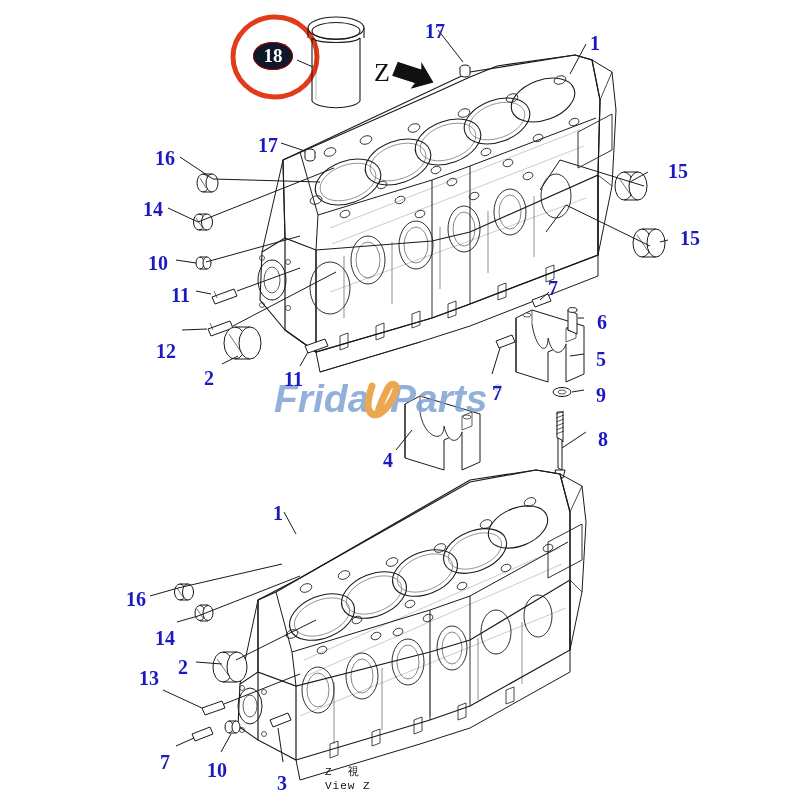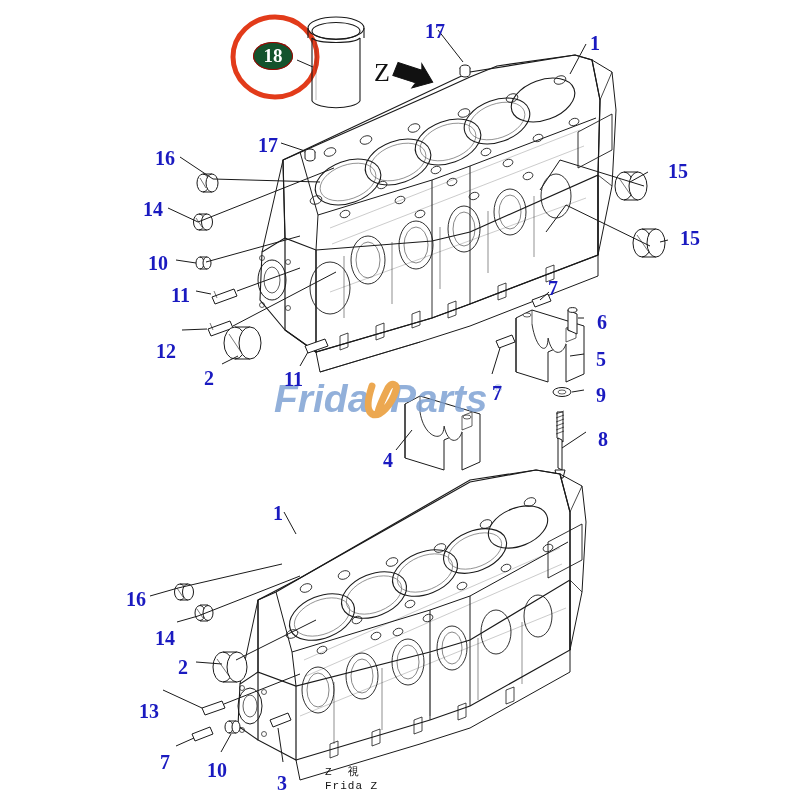--- a/index.html
+++ b/index.html
@@ -1,20 +1,20 @@
 <!DOCTYPE html>
 <html><head>
 <meta charset="utf-8">
 <style>
   html,body{margin:0;padding:0;background:#ffffff;}
   body{width:800px;height:800px;overflow:hidden;font-family:"Liberation Serif",serif;}
   #stage{position:relative;width:800px;height:800px;background:#ffffff;}
   #art{position:absolute;left:0;top:0;width:800px;height:800px;}
   .lbl{position:absolute;color:#1a1ac0;font-family:"Liberation Serif",serif;font-weight:bold;font-size:20px;line-height:20px;letter-spacing:0px;white-space:nowrap;}
-  .badge{position:absolute;width:40px;height:28px;border-radius:50%;background:#14532d;color:#fff;font-family:"Liberation Serif",serif;font-weight:bold;font-size:19px;display:flex;align-items:center;justify-content:center;box-shadow:0 0 0 1px #a00 inset;}
+  .badge{position:absolute;width:40px;height:28px;border-radius:50%;background:#0f172a;color:#fff;font-family:"Liberation Serif",serif;font-weight:bold;font-size:19px;display:flex;align-items:center;justify-content:center;box-shadow:0 0 0 1px #a00 inset;}
   .viewtxt{position:absolute;color:#111;font-family:"Liberation Mono",monospace;font-size:11px;line-height:14px;letter-spacing:1px;white-space:pre;}
 </style>
 </head>
 <body>
 
 <div id="stage">
 
   <svg id="art" viewBox="0 0 800 800" xmlns="http://www.w3.org/2000/svg">
     <defs>
       <g id="bolt-small">
@@ -492,23 +492,23 @@
   <div class="lbl" style="left:597px;top:312px;">6</div>
   <div class="lbl" style="left:596px;top:349px;">5</div>
   <div class="lbl" style="left:596px;top:385px;">9</div>
   <div class="lbl" style="left:598px;top:429px;">8</div>
   <div class="lbl" style="left:492px;top:383px;">7</div>
   <div class="lbl" style="left:383px;top:450px;">4</div>
   <div class="lbl" style="left:273px;top:503px;">1</div>
   <div class="lbl" style="left:126px;top:589px;">16</div>
   <div class="lbl" style="left:155px;top:628px;">14</div>
   <div class="lbl" style="left:178px;top:657px;">2</div>
-  <div class="lbl" style="left:139px;top:701px;">13</div>
+  <div class="lbl" style="left:139px;top:668px;">13</div>
   <div class="lbl" style="left:160px;top:752px;">7</div>
   <div class="lbl" style="left:207px;top:760px;">10</div>
   <div class="lbl" style="left:277px;top:773px;">3</div>
 
   <div style="position:absolute;left:374px;top:58px;color:#111;font-family:'Liberation Serif',serif;font-size:26px;font-weight:normal;">Z</div>
 
   <div class="viewtxt" style="left:325px;top:765px;">Z  視</div>
-  <div class="viewtxt" style="left:325px;top:779px;">Frida Z</div>
+  <div class="viewtxt" style="left:325px;top:779px;">View Z</div>
 
 </div>
 
 </body></html>

